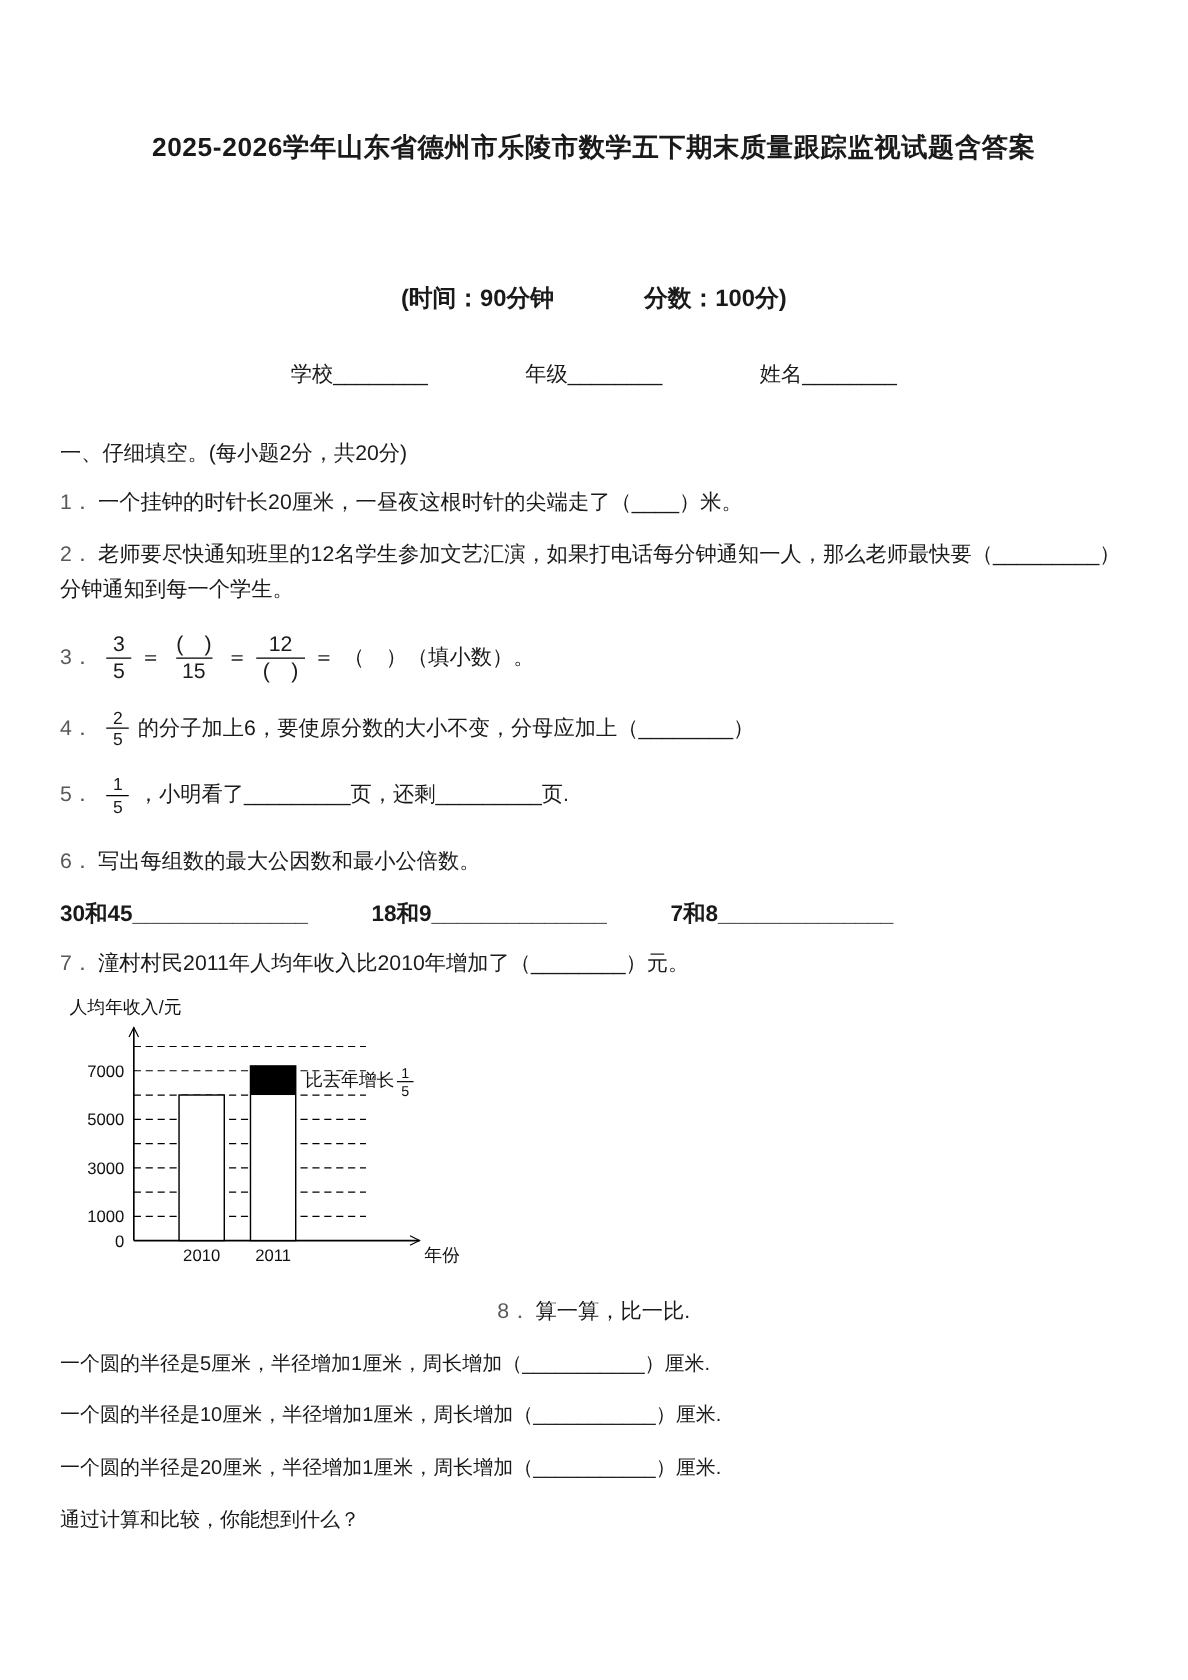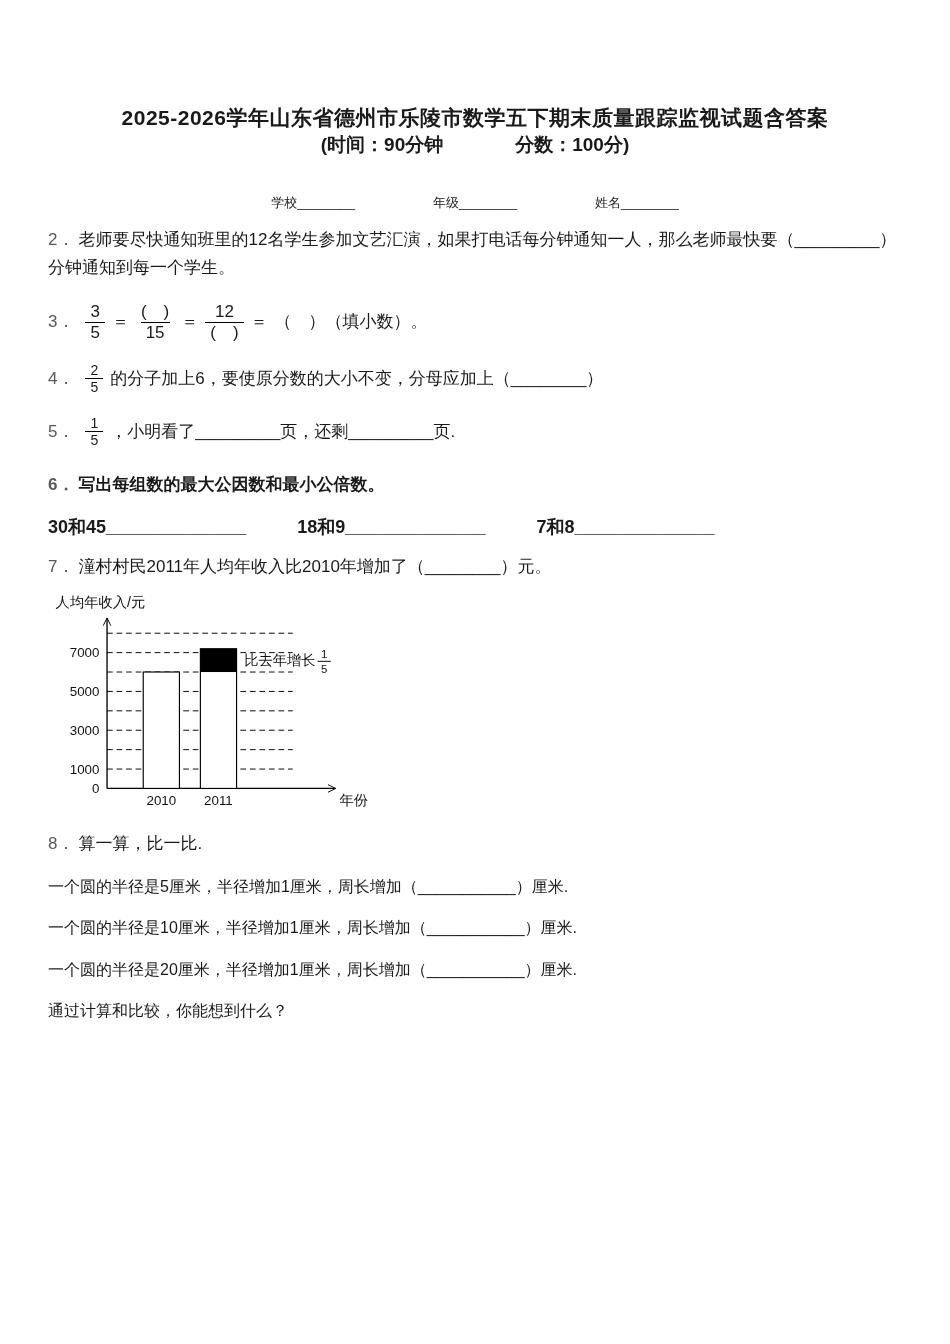--- a/index.html
+++ b/index.html
@@ -10,26 +10,26 @@
   }
   .page {
     width:950px; height:1344px; margin:0 auto; background:#fff;
     padding:0 48px; overflow:hidden; position:relative;
   }
   .title {
     padding-top:104px; text-align:center;
     font-size:21px; font-weight:700; letter-spacing:0.5px;
   }
   .meta {
-    display:flex; justify-content:center; gap:72px;
+    margin-top:94px; display:flex; justify-content:center; gap:72px;
     font-weight:700; font-size:19px;
   }
   .idline {
     margin-top:36px; display:flex; justify-content:center; gap:78px;
-    font-size:13px;
+    font-size:17px;
   }
   .section-heading { margin-top:40px; font-size:17px; }
   .q { margin-top:14px; font-size:17px; line-height:1.65; }
   .qnum { color:#595959; margin-right:4px; }
   .frac-row { display:flex; align-items:center; gap:7px; flex-wrap:wrap; margin-top:20px; }
   .frac {
     display:inline-flex; flex-direction:column; align-items:center;
     line-height:1.15; text-align:center;
   }
   .frac .fnum { padding:0 5px; display:block; }
@@ -52,21 +52,25 @@
     <span>(时间：90分钟</span>
     <span>分数：100分)</span>
   </div>
 
   <div class="idline">
     <span>学校________</span>
     <span>年级________</span>
     <span>姓名________</span>
   </div>
 
+  <div class="section-heading">一、仔细填空。(每小题2分，共20分)</div>
 
+  <p class="q">
+    <span class="qnum">1．</span><span>一个挂钟的时针长20厘米，一昼夜这根时针的尖端走了（____）米。</span>
+  </p>
 
   <p class="q">
     <span class="qnum">2．</span><span>老师要尽快通知班里的12名学生参加文艺汇演，如果打电话每分钟通知一人，那么老师最快要（_________）分钟通知到每一个学生。</span>
   </p>
 
   <div class="q frac-row">
     <span class="qnum">3．</span>
     <span class="frac">
       <span class="fnum">3</span>
       <span class="fden">5</span>
@@ -96,21 +100,21 @@
 
   <div class="q frac-row">
     <span class="qnum">5．</span>
     <span class="frac small-frac">
       <span class="fnum">1</span>
       <span class="fden">5</span>
     </span>
     <span>，小明看了_________页，还剩_________页.</span>
   </div>
 
-  <p class="q" style="margin-top:22px;font-weight:bold;">
+  <p class="q" style="margin-top:22px;">
     <span class="qnum">6．</span><span>写出每组数的最大公因数和最小公倍数。</span>
   </p>
   <p class="pairs">
     <span>30和45______________</span>
     <span>18和9______________</span>
     <span>7和8______________</span>
   </p>
 
   <p class="q">
     <span class="qnum">7．</span><span>潼村村民2011年人均年收入比2010年增加了（________）元。</span>
@@ -142,21 +146,21 @@
         <rect x="160" y="58.29999999999998" width="38" height="146.70000000000002" fill="#ffffff" stroke="#000000" stroke-width="1.2"></rect>
         <text x="179" y="222" text-anchor="middle" font-size="14">2011</text>
         <rect x="160" y="58.29999999999998" width="38" height="24.450000000000017" fill="#000000"></rect>
         <text x="206" y="75.52499999999999" font-size="15">比去年增长</text>
         <text x="290" y="68.52499999999999" font-size="12" text-anchor="middle">1</text>
         <line x1="283" y1="71.52499999999999" x2="297" y2="71.52499999999999" stroke="#000"></line>
         <text x="290" y="83.52499999999999" font-size="12" text-anchor="middle">5</text>
       </svg>
   </figure>
 
-  <p class="q" style="margin-top:0;">
+  <p class="q" style="margin-top:0;text-align:center;">
     <span class="qnum">8．</span><span>算一算，比一比.</span>
   </p>
   <p class="q8-line">一个圆的半径是5厘米，半径增加1厘米，周长增加（___________）厘米.</p>
   <p class="q8-line">一个圆的半径是10厘米，半径增加1厘米，周长增加（___________）厘米.</p>
   <p class="q8-line">一个圆的半径是20厘米，半径增加1厘米，周长增加（___________）厘米.</p>
   <p class="q8-line">通过计算和比较，你能想到什么？</p>
 
 </div>
 
 </body></html>

